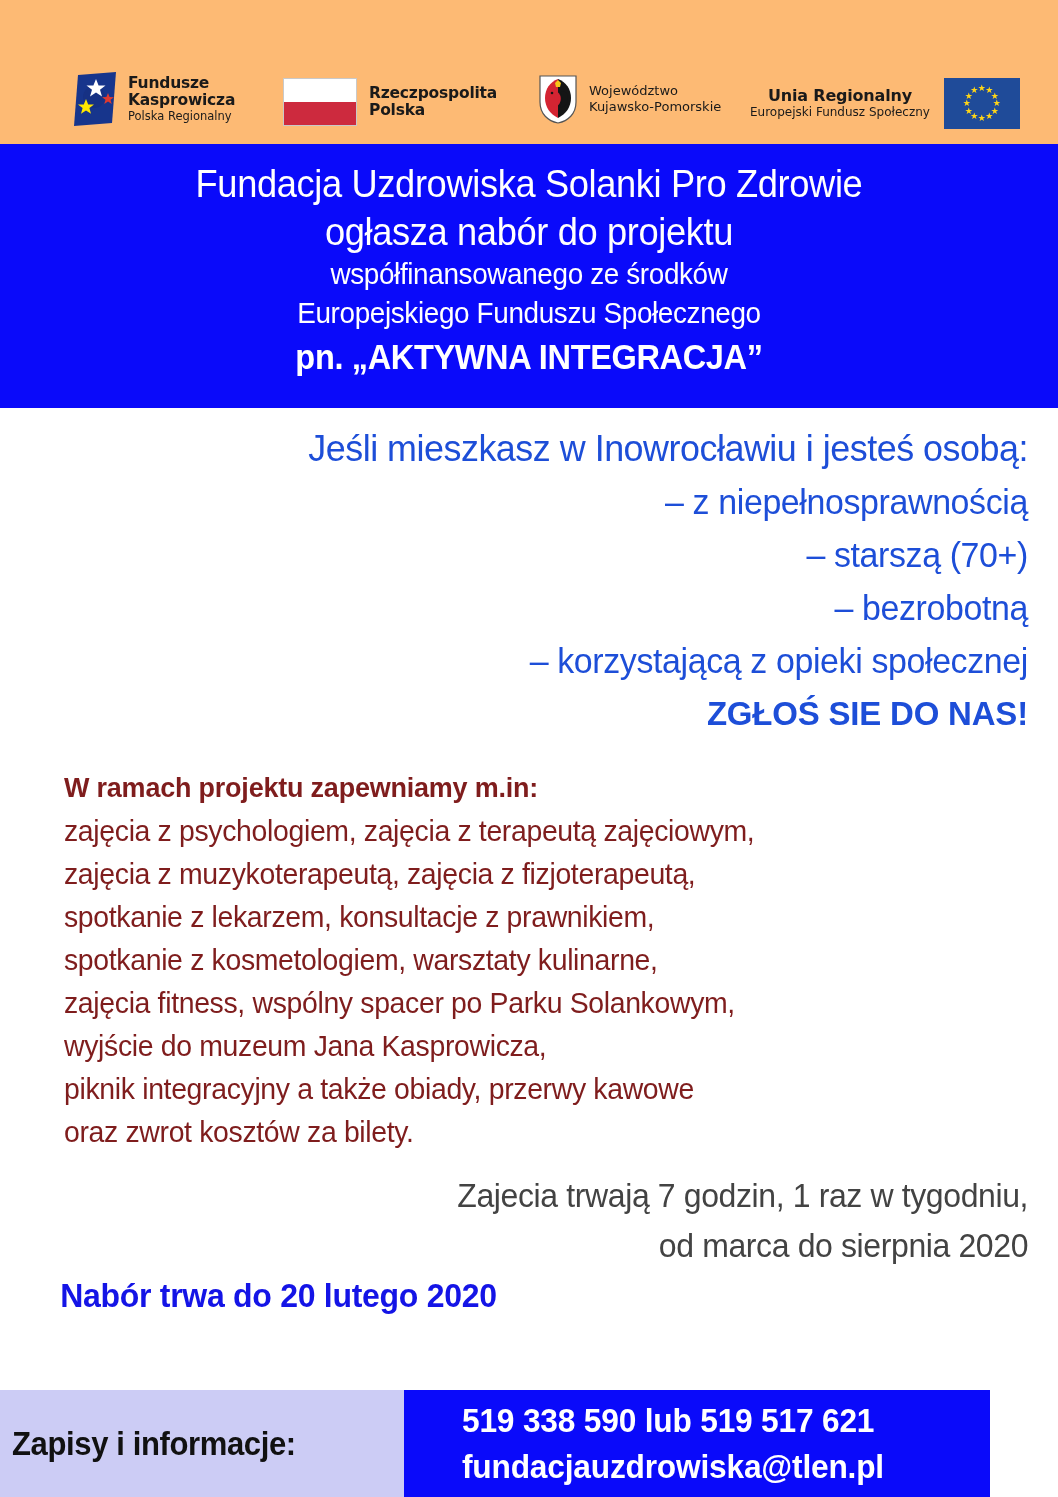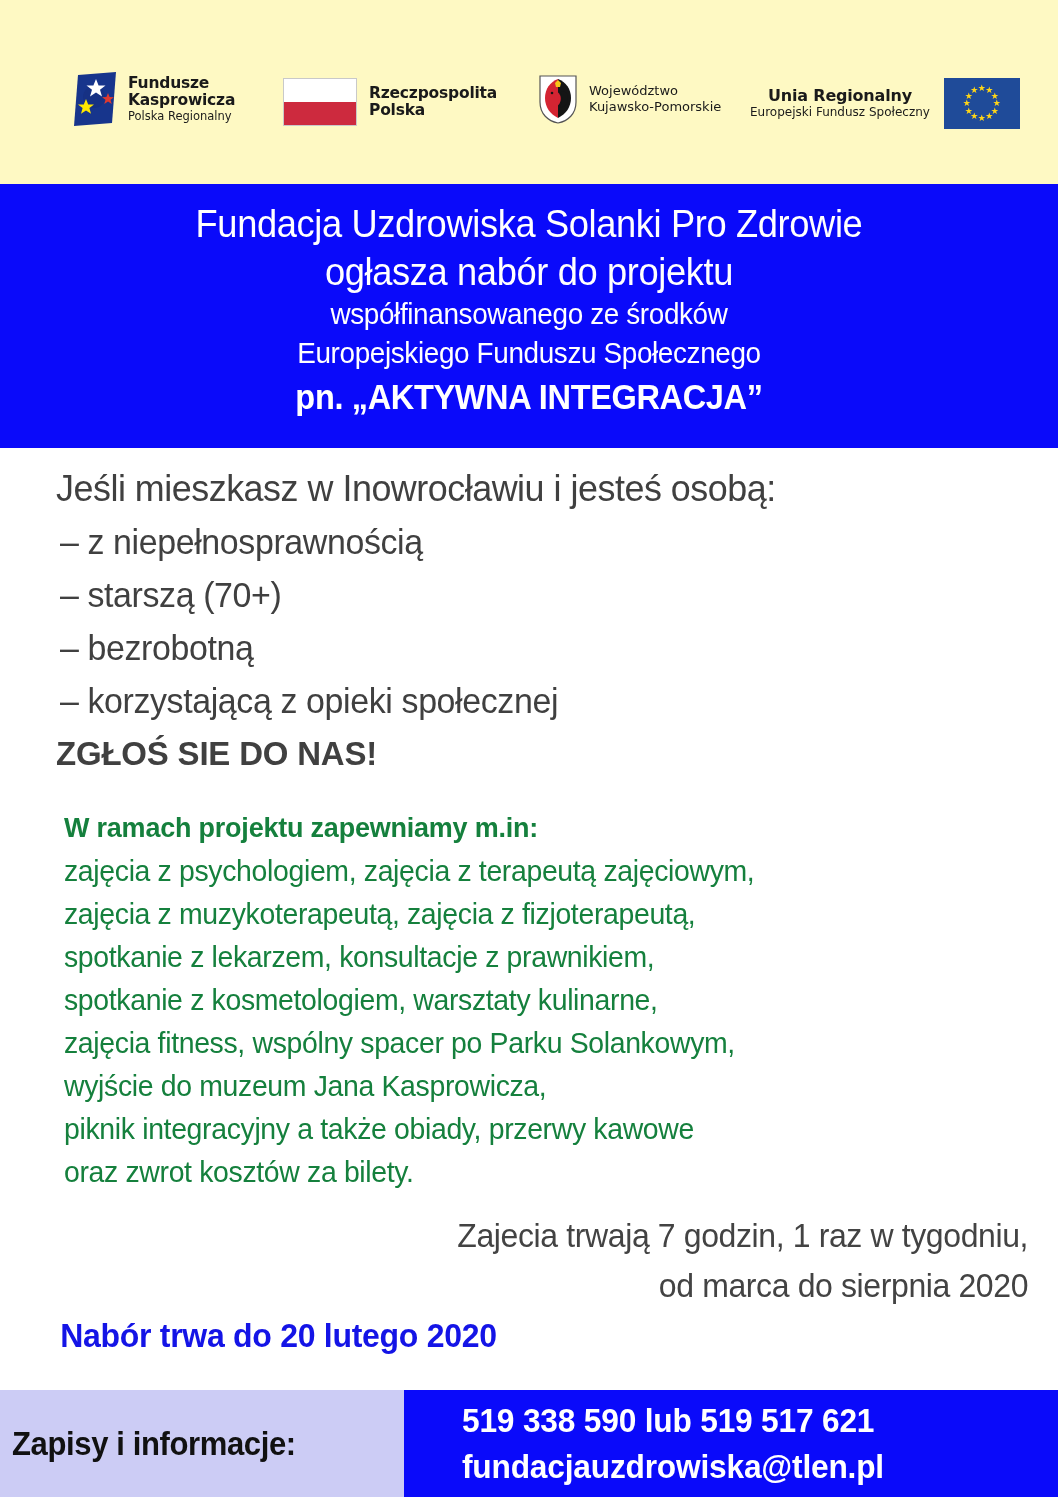--- a/index.html
+++ b/index.html
@@ -10,23 +10,23 @@
     width: 1058px;
     height: 1497px;
     background: #ffffff;
     font-family: "Liberation Sans", sans-serif;
     overflow: hidden;
     position: relative;
   }
 
   
   .logo-bar {
-    height: 184px;
+    height: 144px;
     width: 1058px;
-    background: #fef9c3;
+    background: #fdba74;
     position: relative;
   }
   .logo-block {
     position: absolute;
     display: flex;
     align-items: center;
   }
   .logo-fe   { left: 72px;  top: 72px; }
   .logo-pl   { left: 283px; top: 78px; }
   .logo-kp   { left: 538px; top: 74px; }
@@ -137,21 +137,22 @@
   }
 
   
   .main {
     padding: 22px 0 0 0;
     position: relative;
   }
 
   .criteria {
     padding-left: 56px;
-    color: #404040;
+    color: #1d4ed8;
+    text-align: right;
   }
   .criteria-intro {
     font-size: 37px;
     line-height: 1.0;
     letter-spacing: -0.5px;
     white-space: nowrap;
     margin-bottom: 17px;
     transform: scaleX(0.97);
     transform-origin: left center;
   }
@@ -173,21 +174,21 @@
     white-space: nowrap;
     margin-top: 4px;
     transform: scaleX(0.97);
     transform-origin: left center;
   }
 
   
   .activities {
     padding-left: 64px;
     margin-top: 44px;
-    color: #15803d;
+    color: #7f1d1d;
   }
   .activities-title {
     font-size: 27.5px;
     font-weight: bold;
     letter-spacing: -0.2px;
     line-height: 1.0;
     white-space: nowrap;
     margin-bottom: 15px;
     transform: scaleX(0.98);
     transform-origin: left center;
@@ -251,21 +252,21 @@
   .footer-left-label {
     color: #111111;
     font-size: 33px;
     font-weight: bold;
     letter-spacing: -0.4px;
     white-space: nowrap;
     transform: scaleX(0.94);
     transform-origin: left center;
   }
   .footer-right {
-    width: 654px;
+    width: 586px;
     background: #0a0afa;
     color: #ffffff;
     box-sizing: border-box;
     padding: 8px 0 0 58px;
   }
   .footer-phone,
   .footer-email {
     font-size: 33px;
     font-weight: bold;
     letter-spacing: -0.2px;

